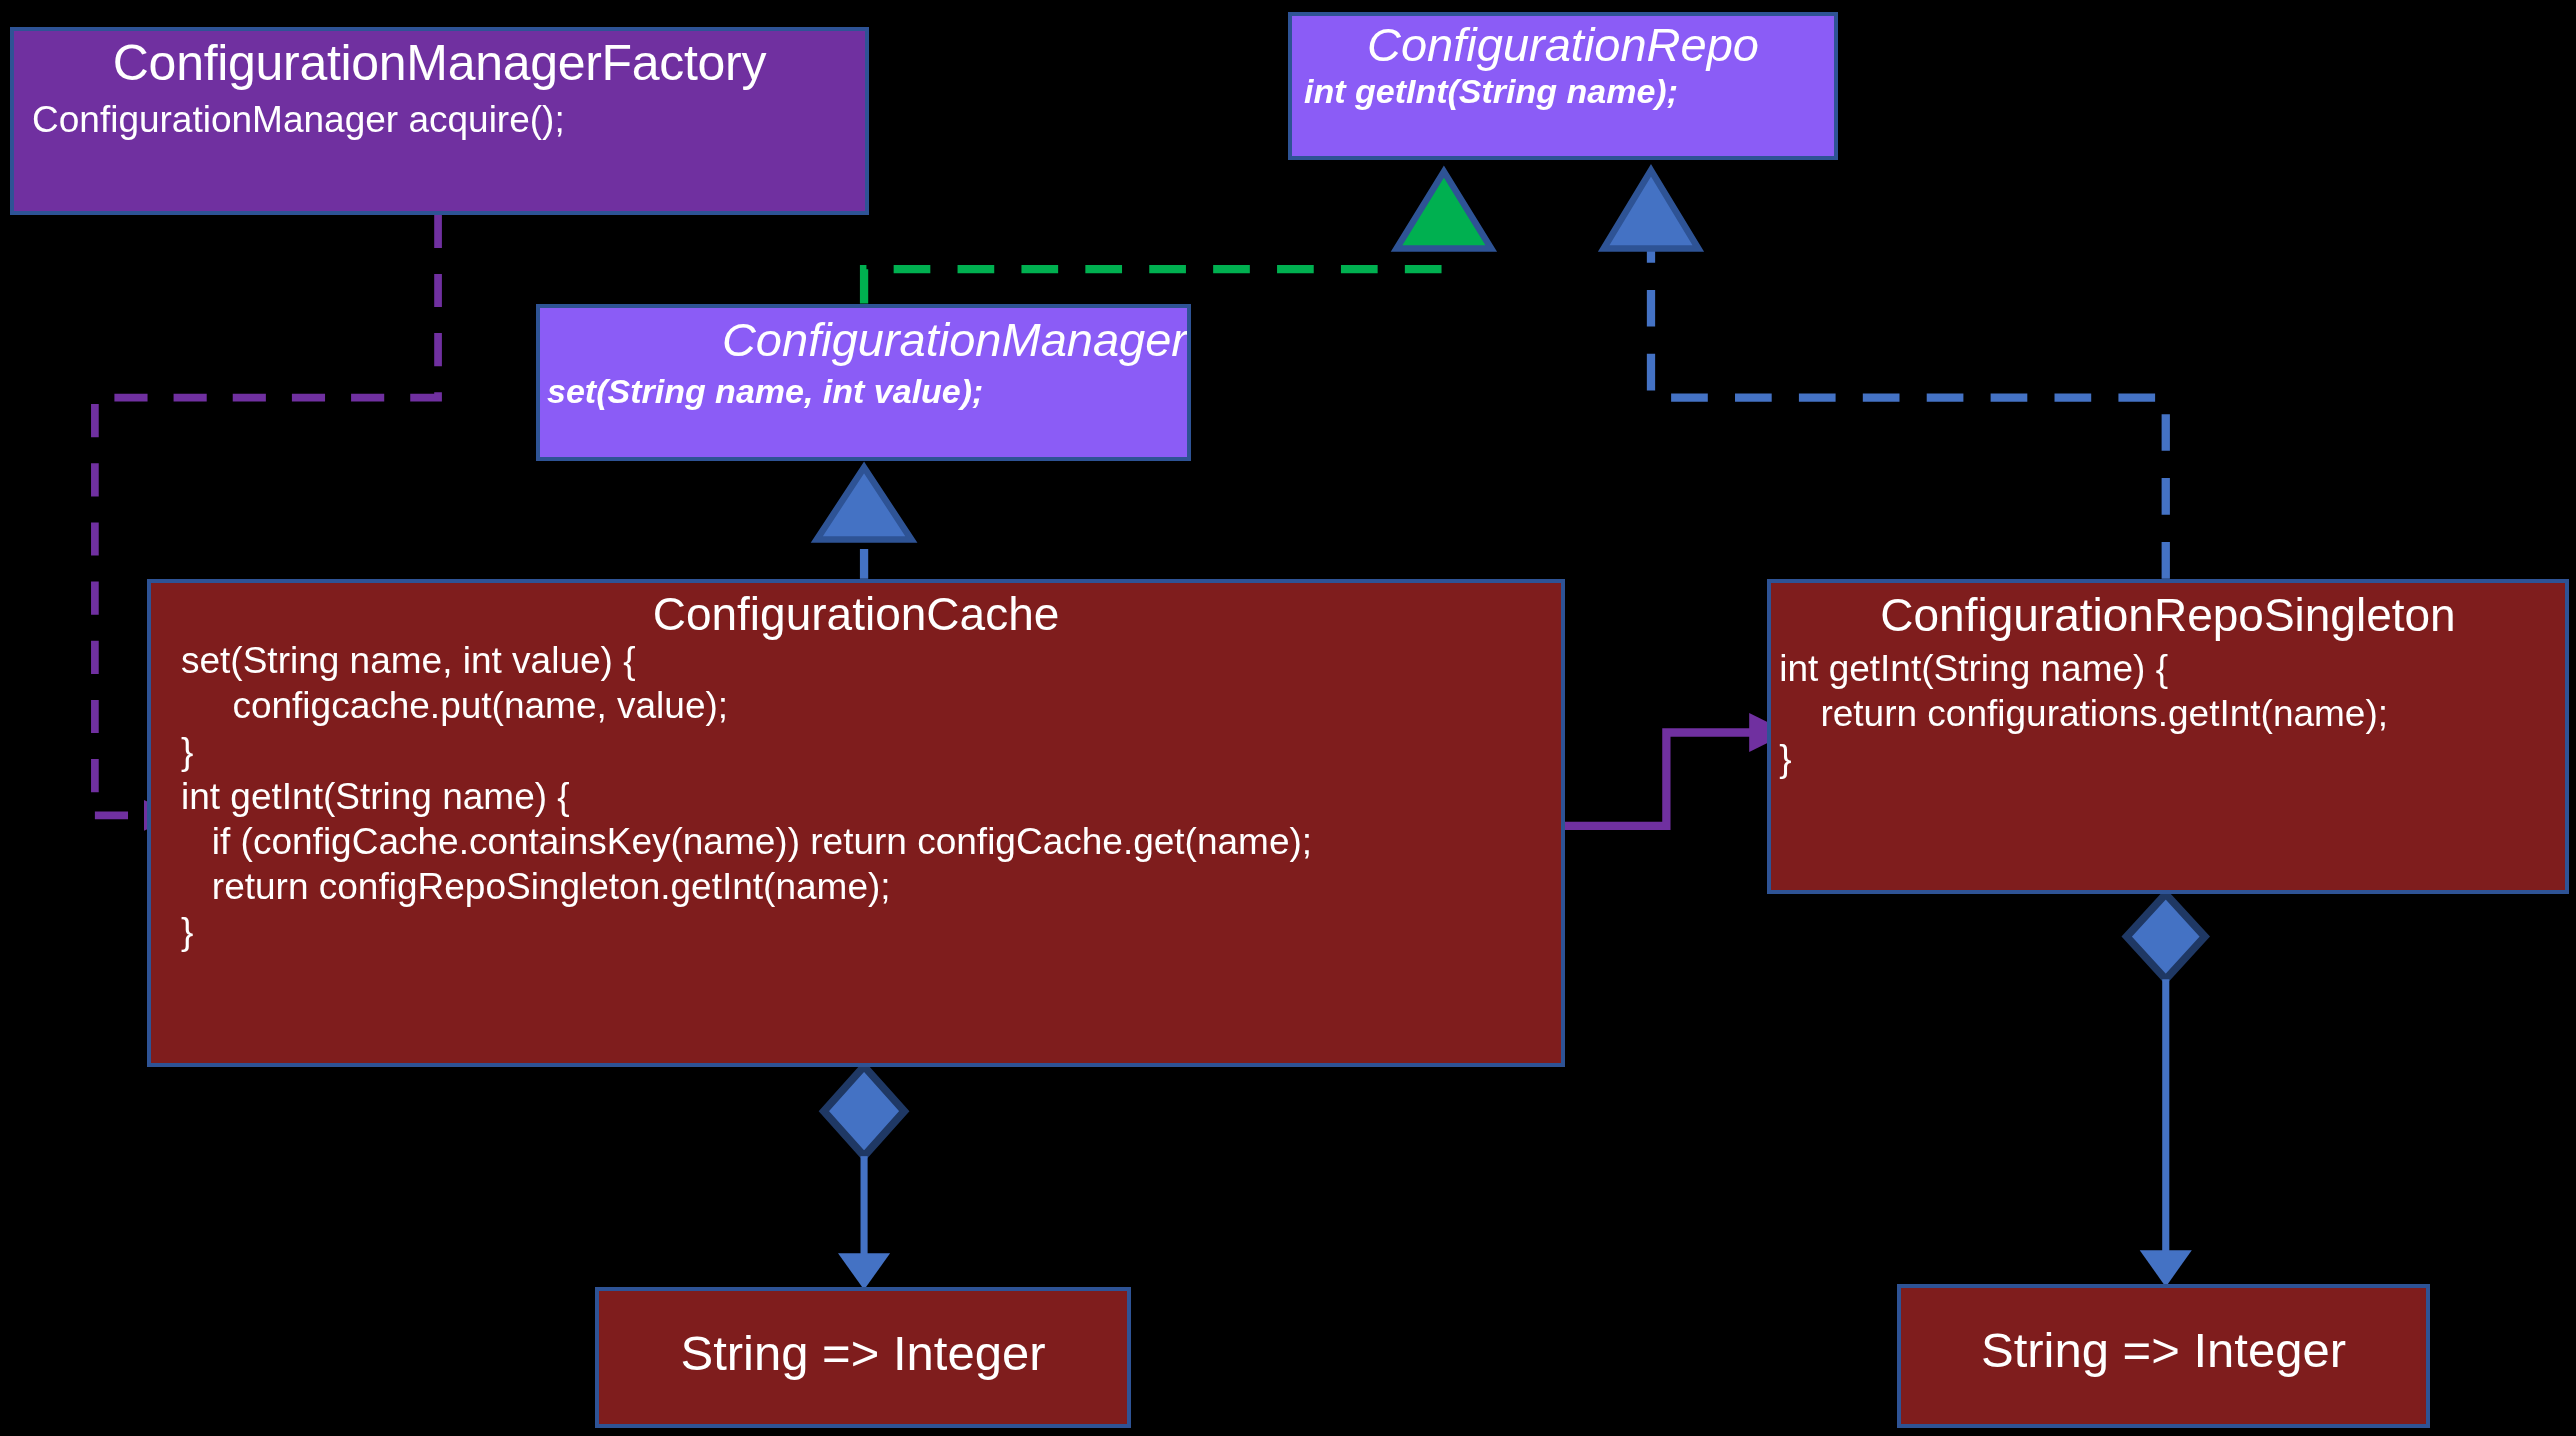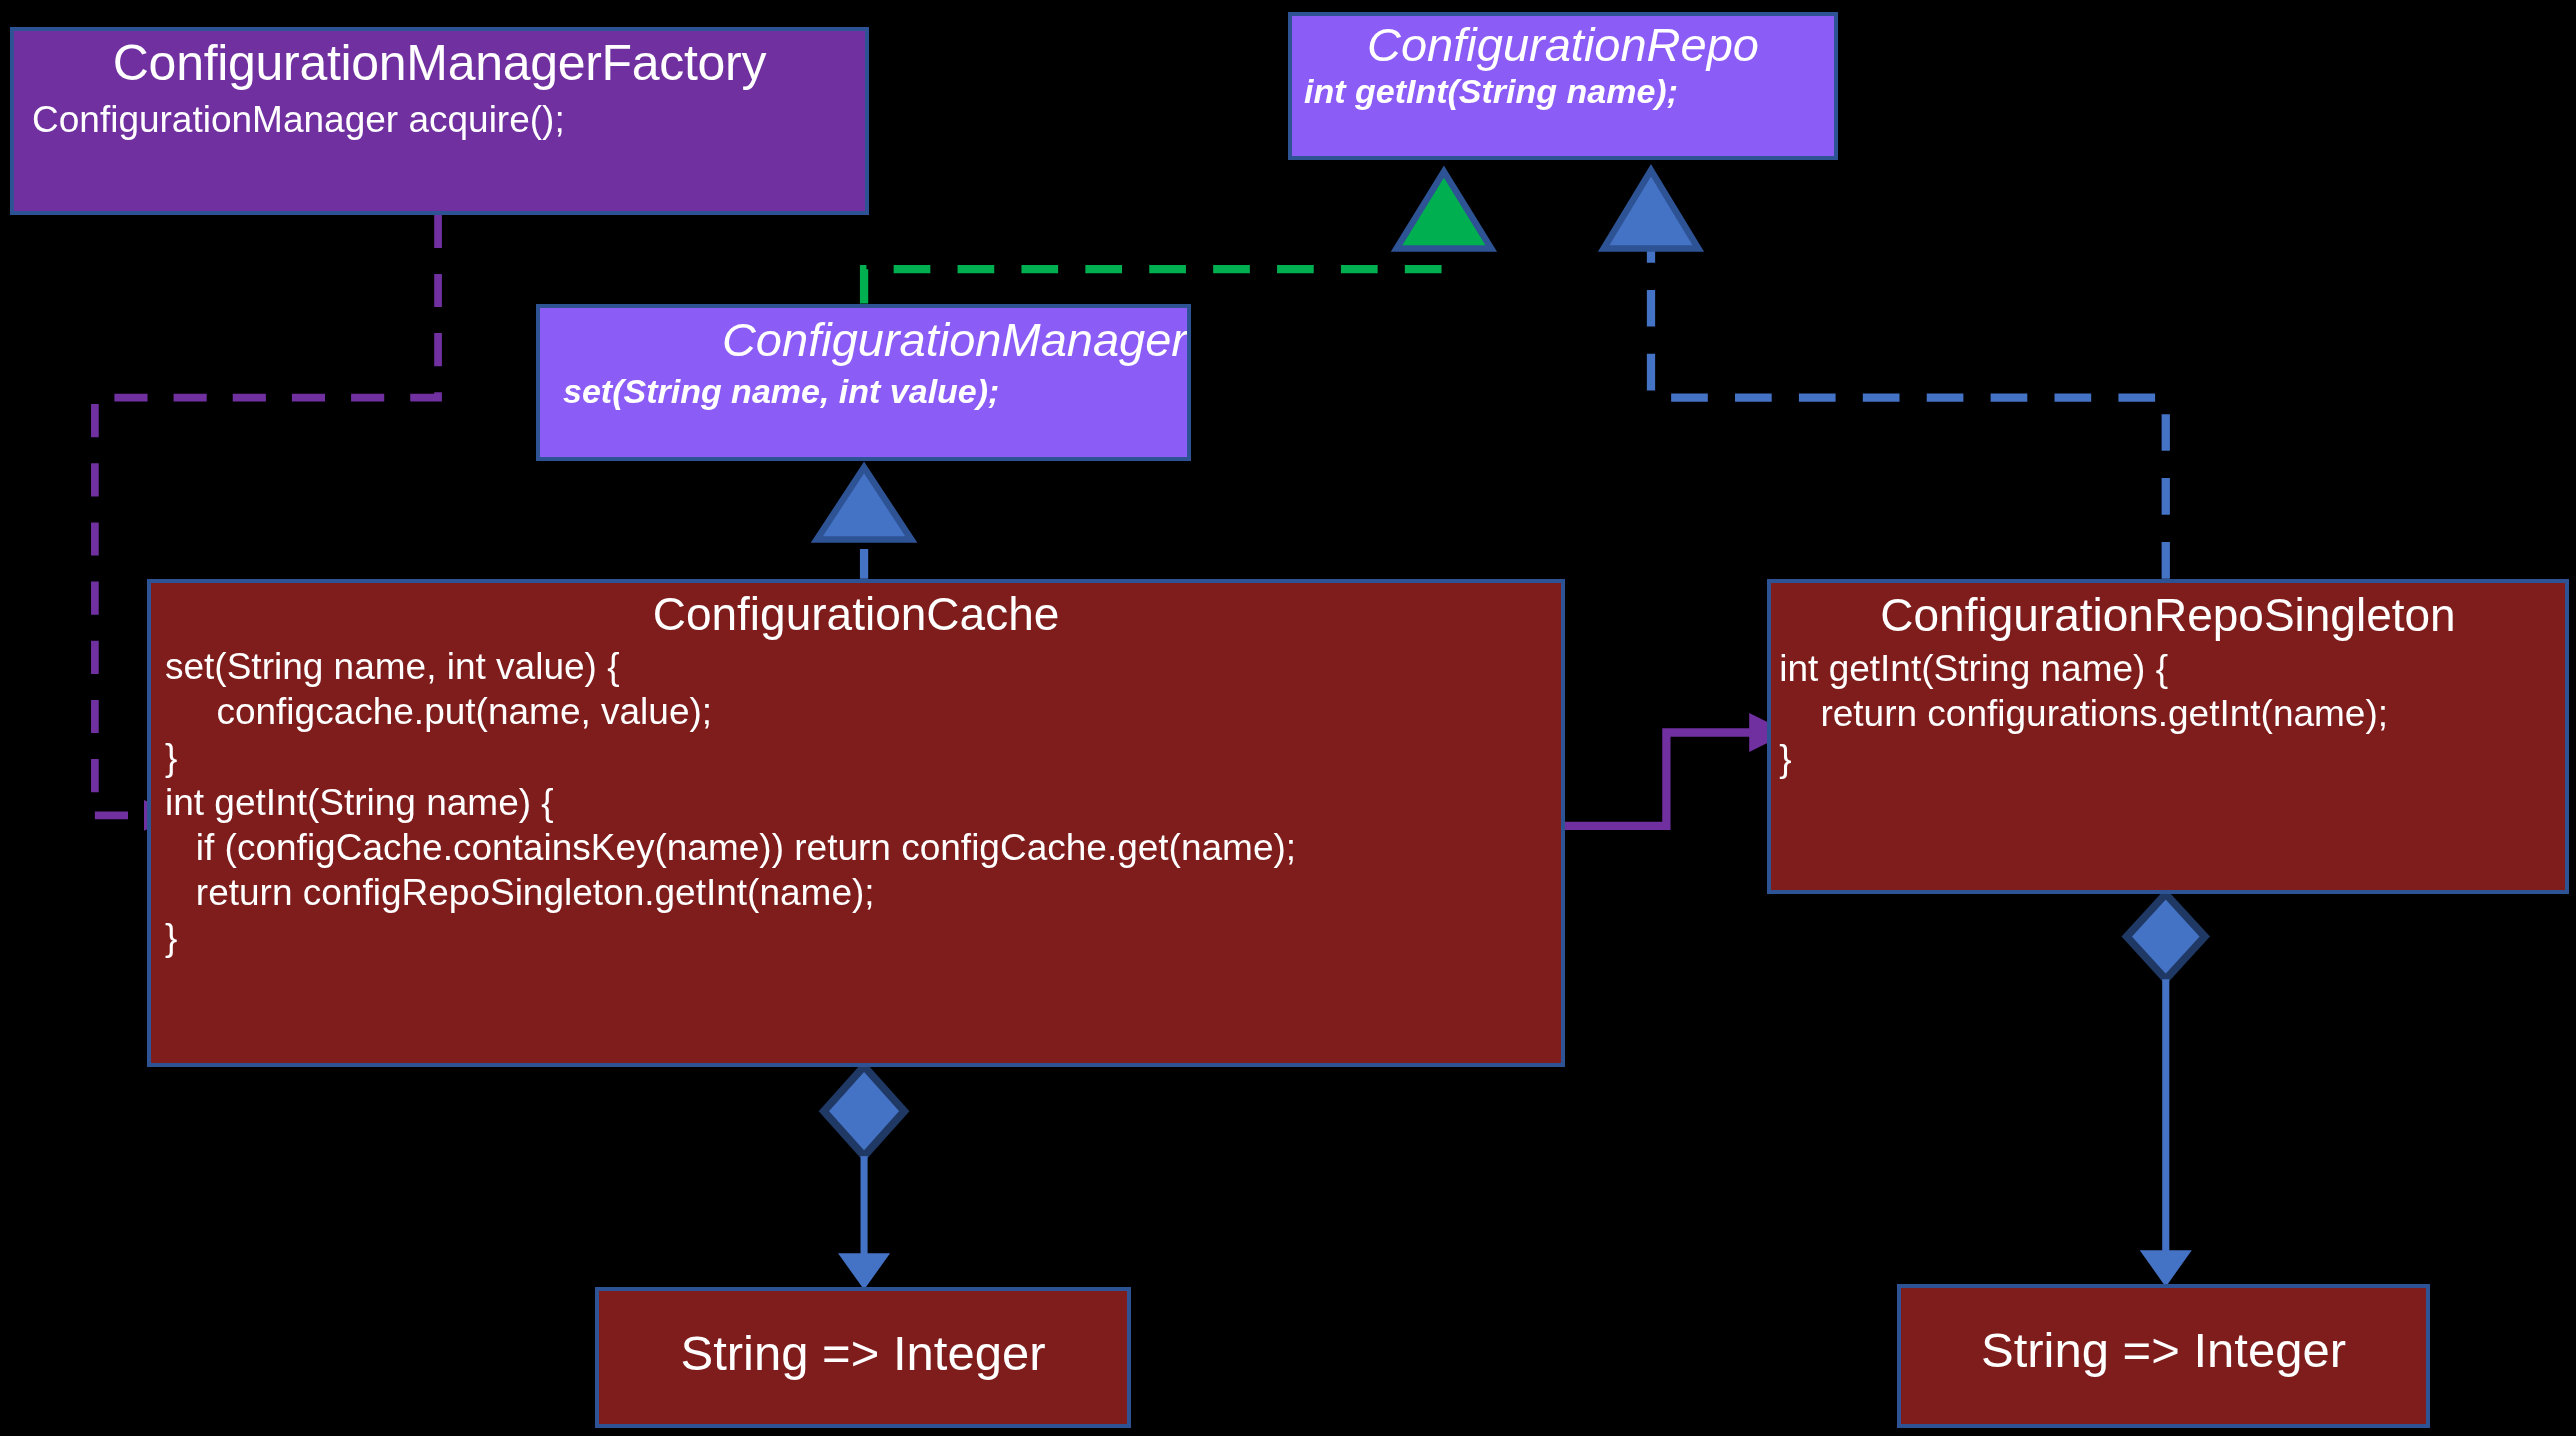--- a/index.html
+++ b/index.html
@@ -73,31 +73,31 @@
     font-size: 34px; margin-top: 2px; padding-left: 12px; font-weight: bold;
   }
 
   #box-configuration-manager {
     left: 536px; top: 304px; width: 655px; height: 157px;
   }
   #box-configuration-manager .box-title {
     font-size: 47px; margin-top: 7px; text-align: right;
   }
   #box-configuration-manager .box-body {
-    font-size: 34px; margin-top: 7px; padding-left: 23px; font-weight: bold;
+    font-size: 34px; margin-top: 7px; padding-left: 7px; font-weight: bold;
   }
 
   #box-configuration-cache {
     left: 147px; top: 579px; width: 1418px; height: 488px;
   }
   #box-configuration-cache .box-title {
     font-size: 46px; margin-top: 7px;
   }
   #box-configuration-cache .box-body {
-    font-size: 37px; margin-top: 6px; padding-left: 14px;
+    font-size: 37px; padding-left: 30px;
   }
 
   #box-configuration-repo-singleton {
     left: 1767px; top: 579px; width: 802px; height: 315px;
   }
   #box-configuration-repo-singleton .box-title {
     font-size: 46px; margin-top: 8.3px;
   }
   #box-configuration-repo-singleton .box-body {
     font-size: 37px; margin-top: 6px; padding-left: 8.3px;

